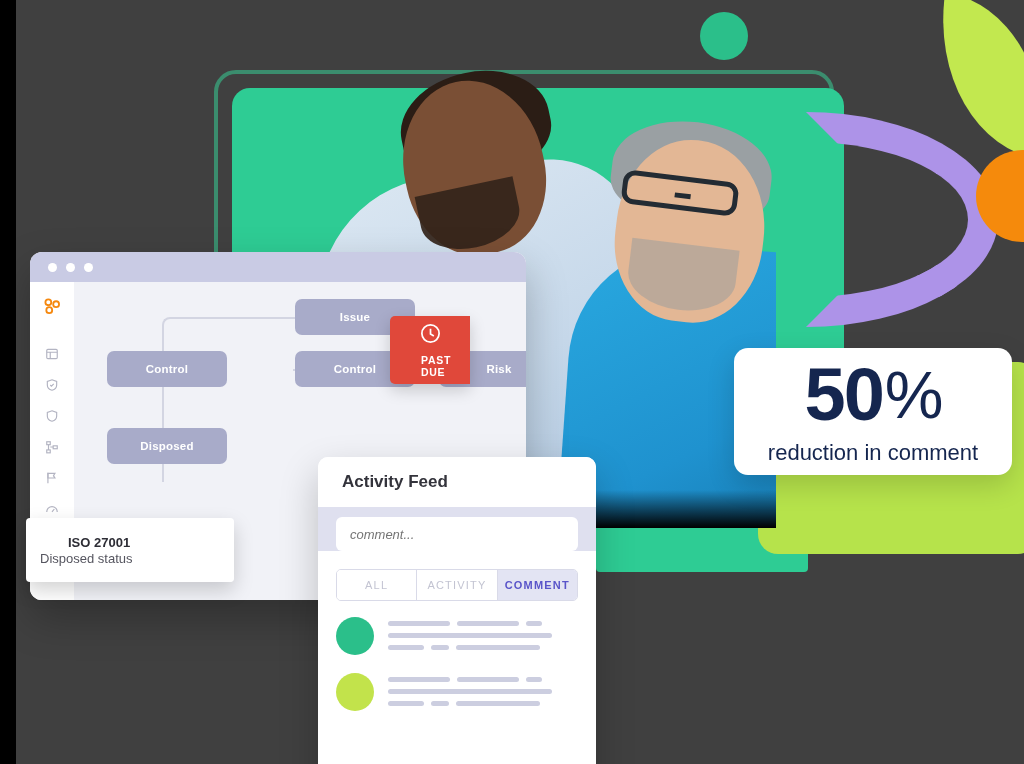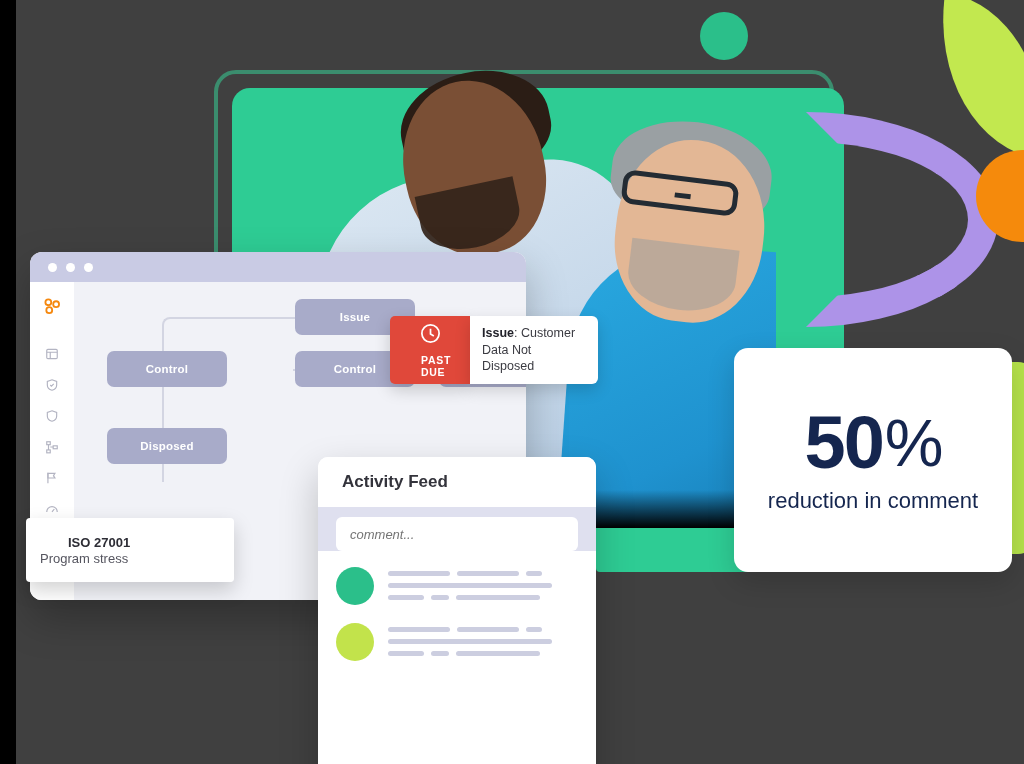--- a/index.html
+++ b/index.html
@@ -220,21 +220,21 @@
   .tab.active { background:#e3e4f3; color:#5a55c9; font-weight:700; }
   .rows { padding:16px 18px 0; }
   .row { display:flex; gap:14px; margin-bottom:16px; }
   .avatar { width:38px; height:38px; border-radius:50%; flex:none; }
   .lines { flex:1; padding-top:4px; }
   .ln { height:5px; border-radius:3px; background:#ccceE0; margin-bottom:7px; }
   .ln-grp { display:flex; gap:7px; }
 
   
   .stat {
-    position:absolute; left:718px; top:348px; width:278px; height:224px;
+    position:absolute; left:718px; top:348px; width:278px; height:127px;
     background:#fff; border-radius:14px;
     display:flex; flex-direction:column; align-items:center;
     justify-content:center; gap:2px;
     box-shadow:0 10px 28px rgba(0,0,0,.16);
   }
   .stat-num {
     font-size:74px; font-weight:700; color:#15264f;
     letter-spacing:-2px; line-height:1; display:flex; align-items:center;
   }
   .stat-num .pct { font-size:66px; font-weight:400; margin-left:2px; }
@@ -365,37 +365,37 @@
 
   <div class="pastdue">
     <span>
       <svg width="23" height="23" viewBox="0 0 24 24" fill="none" stroke="#fff" stroke-width="1.8">
         <circle cx="12" cy="12" r="9"></circle>
           <path d="M12 7v5.5l3.5 2"></path>
       </svg>
     </span>
     <span class="pastdue-label">PAST DUE</span>
   </div>
-  <div class="tooltip">
-    <div>
-      <b>Issue</b><span>: </span><span>Customer Data Not Disposed</span>
-    </div>
-  </div>
 
   <div class="iso">
     <div class="iso-right">
       <span class="iso-title">ISO 27001</span>
-      <span class="iso-sub">Program stress</span>
+      <span class="iso-sub">Disposed status</span>
     </div>
   </div>
 
   <div class="feed">
     <div class="feed-head">Activity Feed</div>
     <div class="feed-input-wrap">
       <input class="feed-input" type="text" placeholder="comment..." style="">
+    </div>
+    <div class="tabs">
+      <div class="tab">ALL</div>
+      <div class="tab">ACTIVITY</div>
+      <div class="tab active">COMMENT</div>
     </div>
     <div class="rows">
       <div class="row">
         <div class="avatar" style="background:#2bbf8a"></div>
         <div class="lines">
           <div class="ln-grp">
               <div class="ln" style="width:62px"></div>
               <div class="ln" style="width:62px"></div>
               <div class="ln" style="width:16px"></div>
             </div>

